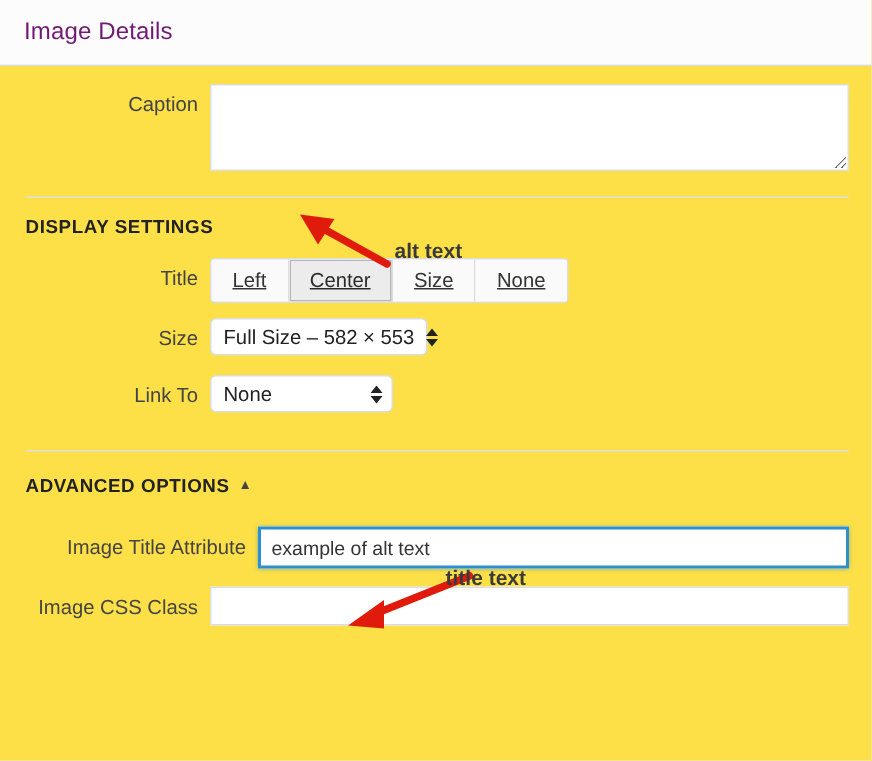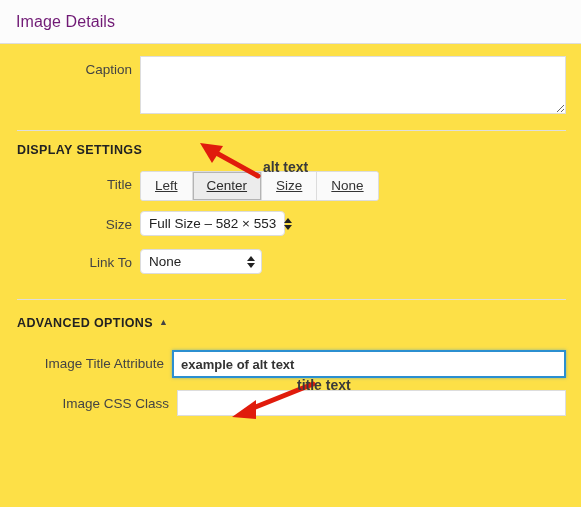--- a/index.html
+++ b/index.html
@@ -92,21 +92,20 @@
     font-size: 13px;
     color: #333;
     padding: 2px 7px;
     outline: none;
     border-radius: 0;
   }
   input.text-field.focused {
     border: 2px solid #2b8fd0;
     box-shadow: 0 0 3px rgba(43,143,208,0.55);
     height: 28px;
-    font-weight: bold;
   }
 
   
   .divider {
     height: 1px;
     background: #dedede;
     margin: 12px 15px 12px 17px;
   }
 
   
@@ -273,21 +272,21 @@
     <span>ADVANCED OPTIONS</span><span class="toggle-caret">▲</span>
   </div>
 
   <div class="field-row" style="margin-top:20px;padding-left:32px;">
     <div class="field-label">Image Title Attribute</div>
     <div class="field-control">
       <input class="text-field focused" type="text" value="example of alt text" style="">
     </div>
   </div>
 
-  <div class="field-row" style="margin-top:12px;margin-left:37px;">
+  <div class="field-row" style="margin-top:12px;">
     <div class="field-label">Image CSS Class</div>
     <div class="field-control">
       <input class="text-field" type="text" value="" style="">
     </div>
   </div>
 
 </div>
 
 <svg class="annotations" viewBox="0 0 581 507">
 

